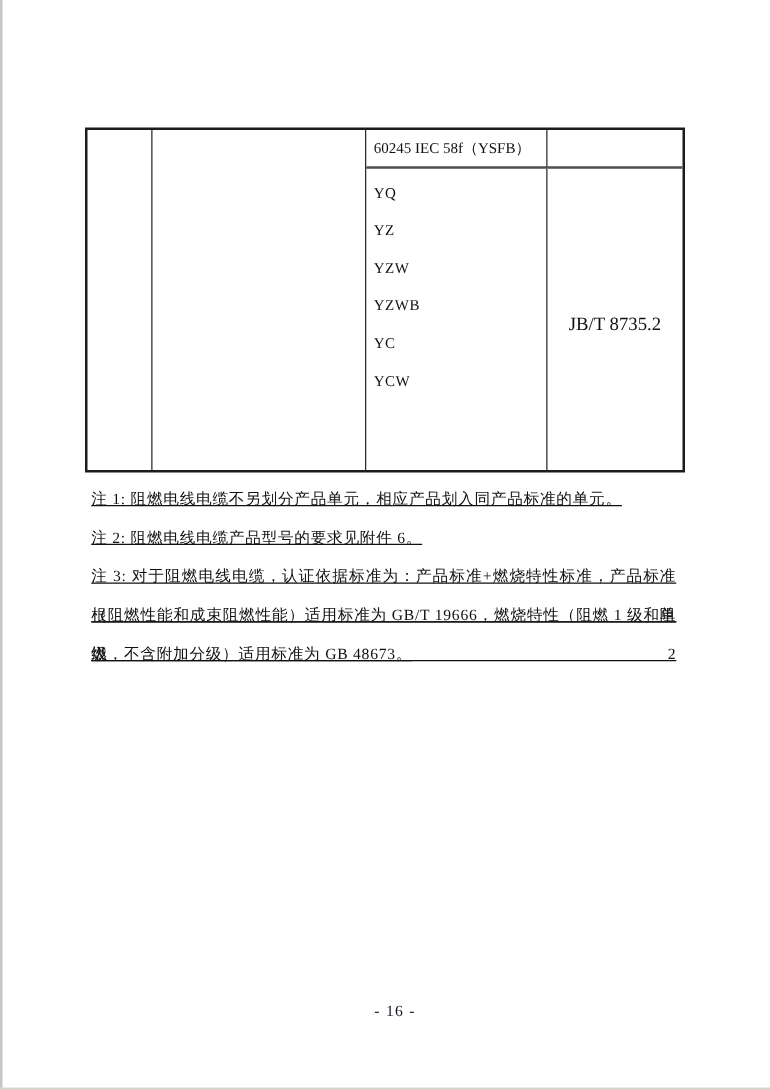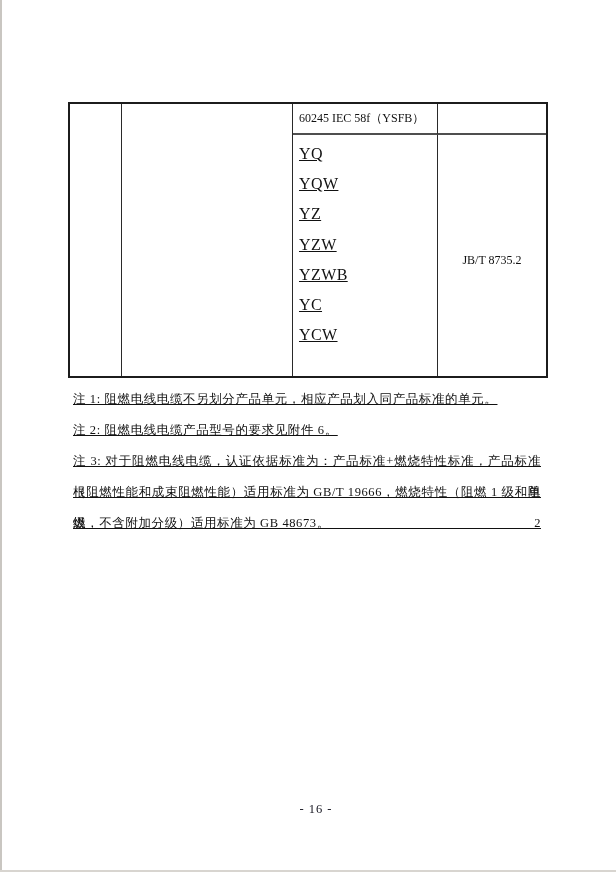--- a/index.html
+++ b/index.html
@@ -75,32 +75,31 @@
   .cell-r2c3 {
     grid-column: 3;
     grid-row: 2;
     border-right: 1px solid #2a2a2a;
     padding: 4px 0 0 6px;
   }
   .model-item {
     height: 30.2px;
     display: flex;
     align-items: center;
-    font-size: 16px;
+    font-size: 12px;
     letter-spacing: 0.4px;
-    text-decoration: underline;
   }
   .cell-r2c4 {
     grid-column: 4;
     grid-row: 2;
     display: flex;
     align-items: center;
     justify-content: center;
     padding-top: 10px;
-    font-size: 12px;
+    font-size: 15px;
   }
 
   
   .notes {
     position: absolute;
     left: 73px;
     top: 384px;
     width: 468px;
   }
   .note-line {
@@ -138,21 +137,20 @@
 
 <div class="product-table">
   <div class="cell cell-spacer-1"></div>
   <div class="cell cell-spacer-2"></div>
 
   <div class="cell cell-r1c3">60245 IEC 58f（YSFB）</div>
   <div class="cell cell-r1c4"></div>
 
   <div class="cell cell-r2c3">
     <div class="model-item">YQ</div>
-    <div class="model-item">YQW</div>
     <div class="model-item">YZ</div>
     <div class="model-item">YZW</div>
     <div class="model-item">YZWB</div>
     <div class="model-item">YC</div>
     <div class="model-item">YCW</div>
   </div>
 
   <div class="cell cell-r2c4">JB/T 8735.2</div>
 </div>
 

